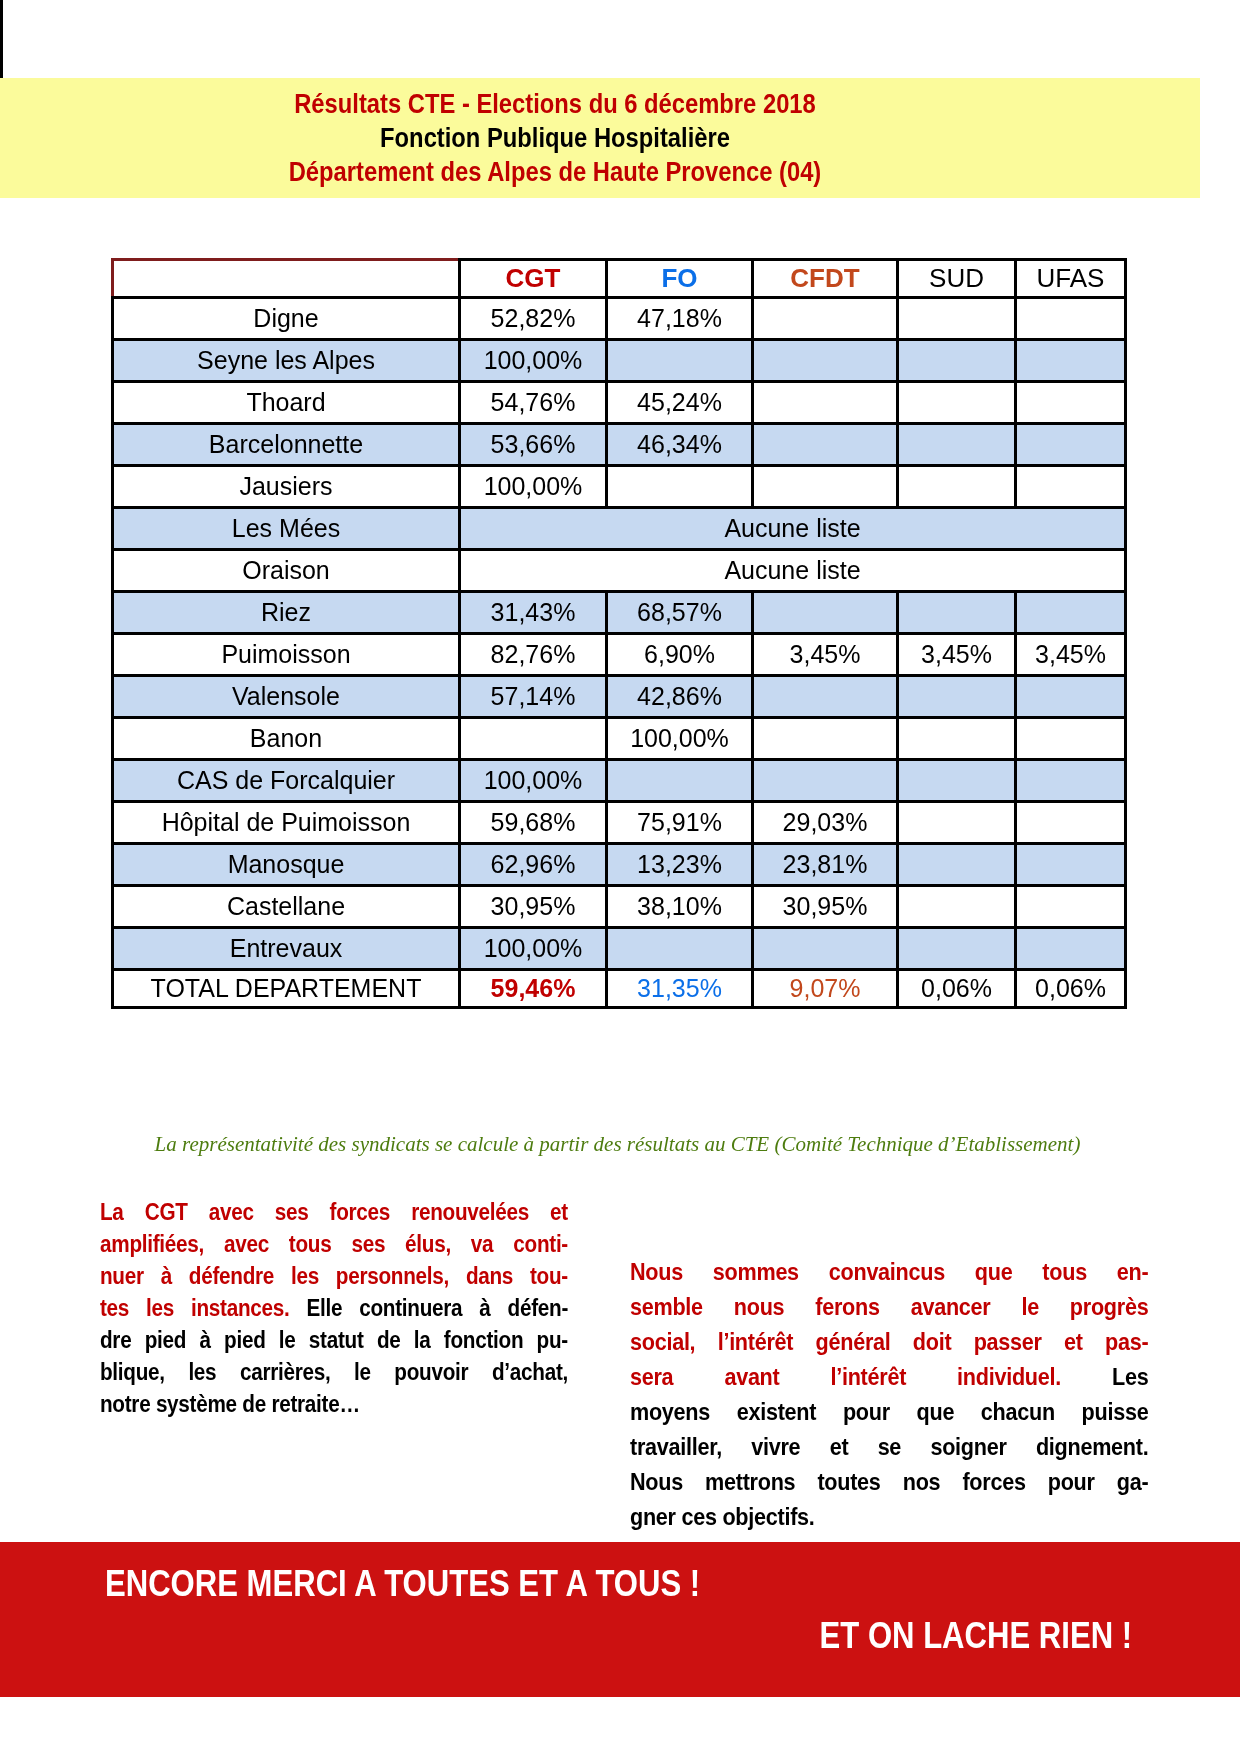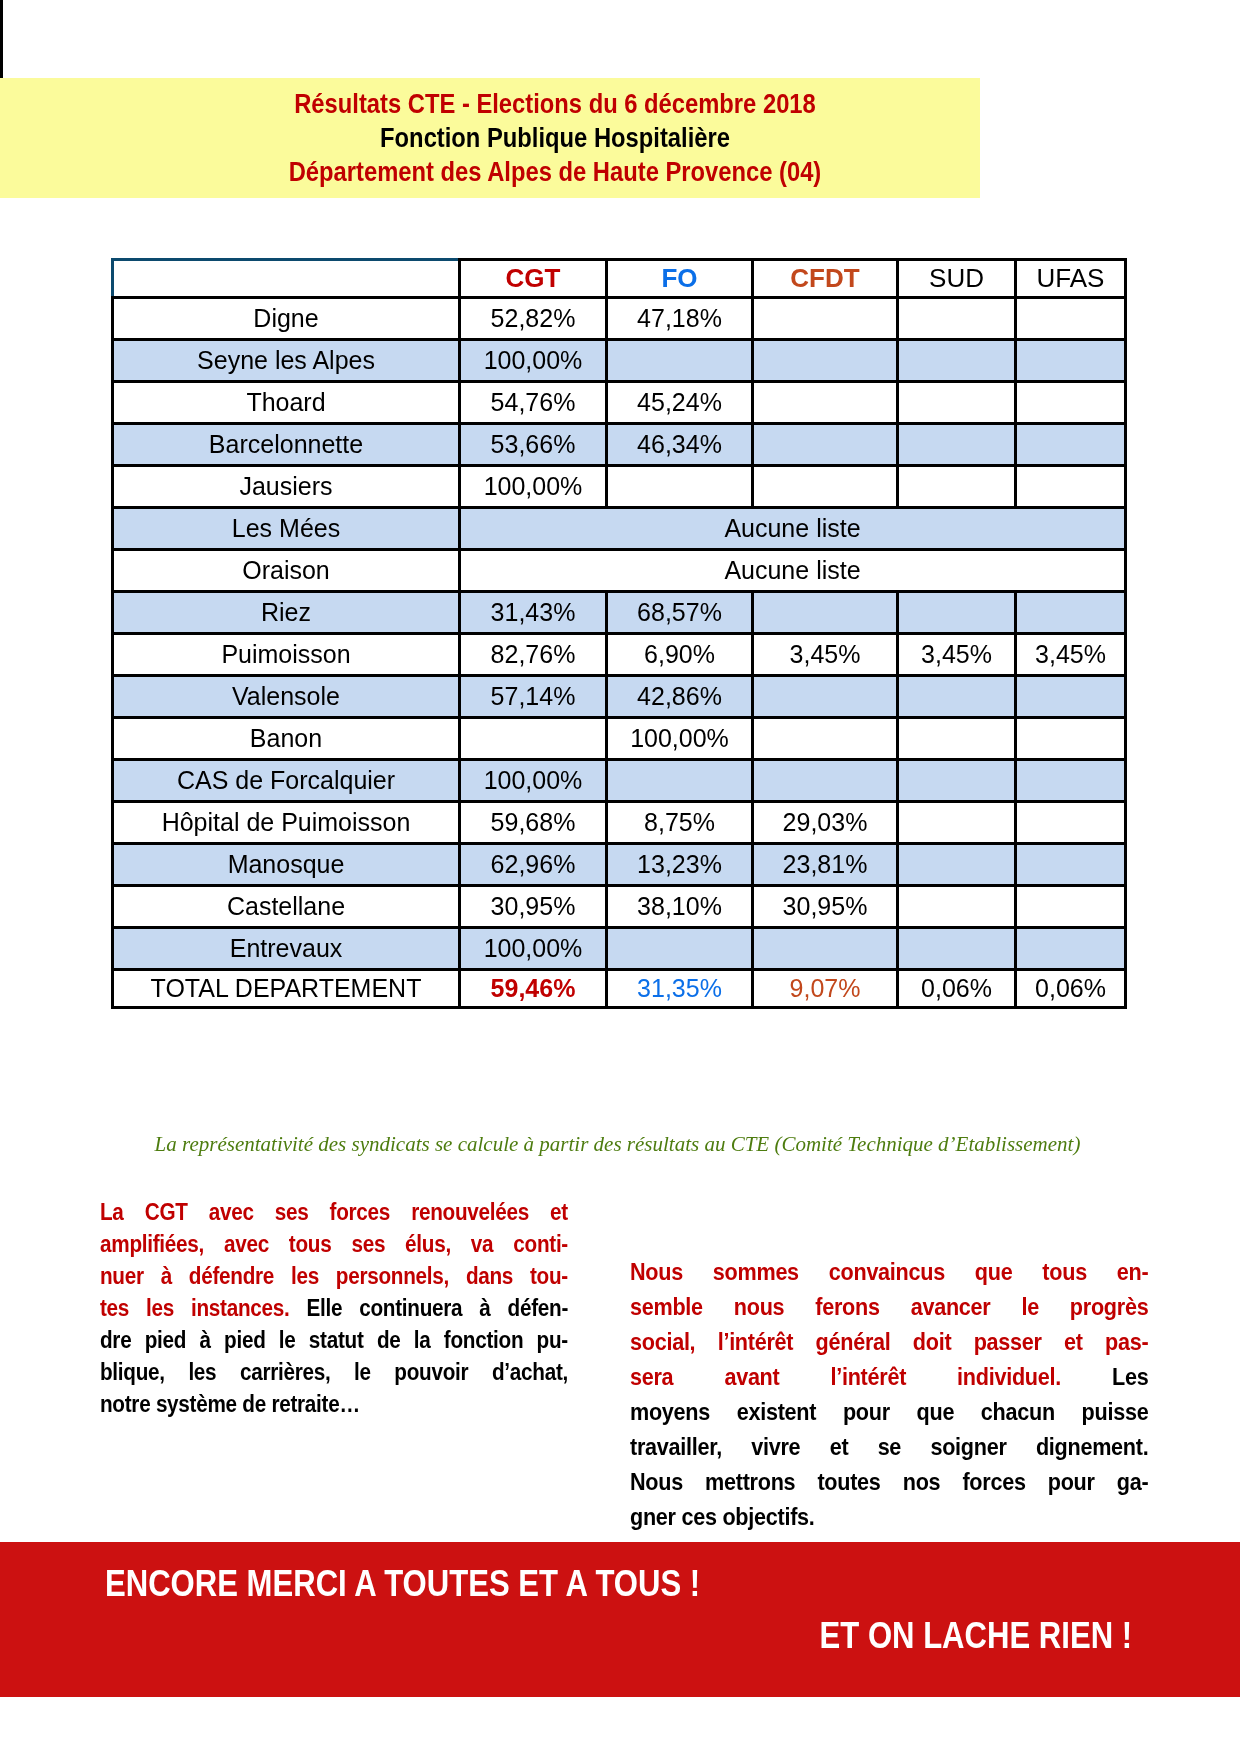--- a/index.html
+++ b/index.html
@@ -15,32 +15,32 @@
   html,body{margin:0;padding:0;}
   body{
     width:1240px;height:1754px;position:relative;background:#ffffff;
     font-family:"Liberation Sans", sans-serif;color:var(--ink);
     overflow:hidden;
   }
 
   .edge-line{position:absolute;left:0;top:0;width:3px;height:78px;background:#000;}
 
   
-  .masthead{position:absolute;left:0;top:78px;width:980px;height:120px;background:var(--yellow);}
+  .masthead{position:absolute;left:0;top:78px;width:1200px;height:120px;background:var(--yellow);}
   .masthead-inner{
     position:absolute;left:0;top:9px;width:1110px;text-align:center;
     transform:scaleX(0.88);transform-origin:50% 0;
   }
   .m-line{font-weight:bold;font-size:27px;line-height:34px;white-space:nowrap;}
   .m-red{color:var(--red-dark);}
   .m-black{color:#000;}
 
   
   .table-wrap{position:absolute;left:111px;top:258px;}
-  table.results{border-collapse:collapse;table-layout:fixed;border:3px solid #0c4a6e;}
+  table.results{border-collapse:collapse;table-layout:fixed;border:3px solid #7f1d1d;}
   col.c-label{width:347px;}
   col.c-cgt{width:147px;}
   col.c-fo{width:146px;}
   col.c-cfdt{width:145px;}
   col.c-sud{width:118px;}
   col.c-ufas{width:110px;}
   .results th,.results td{
     border:3px solid #000;text-align:center;vertical-align:middle;
     font-size:25px;padding:0 4px;height:42px;background:#fff;
   }
@@ -190,21 +190,21 @@
           <td>CAS de Forcalquier</td>
           <td class="value-cell">100,00%</td>
           <td class="value-cell"></td>
           <td class="value-cell"></td>
           <td class="value-cell"></td>
           <td class="value-cell"></td>
         </tr>
         <tr>
           <td>Hôpital de Puimoisson</td>
           <td class="value-cell">59,68%</td>
-          <td class="value-cell">8,75%</td>
+          <td class="value-cell">75,91%</td>
           <td class="value-cell">29,03%</td>
           <td class="value-cell"></td>
           <td class="value-cell"></td>
         </tr>
         <tr class="stripe">
           <td>Manosque</td>
           <td class="value-cell">62,96%</td>
           <td class="value-cell">13,23%</td>
           <td class="value-cell">23,81%</td>
           <td class="value-cell"></td>

